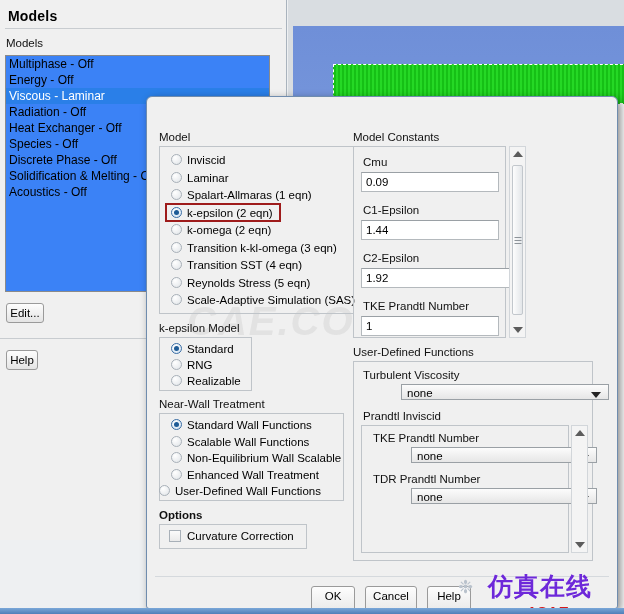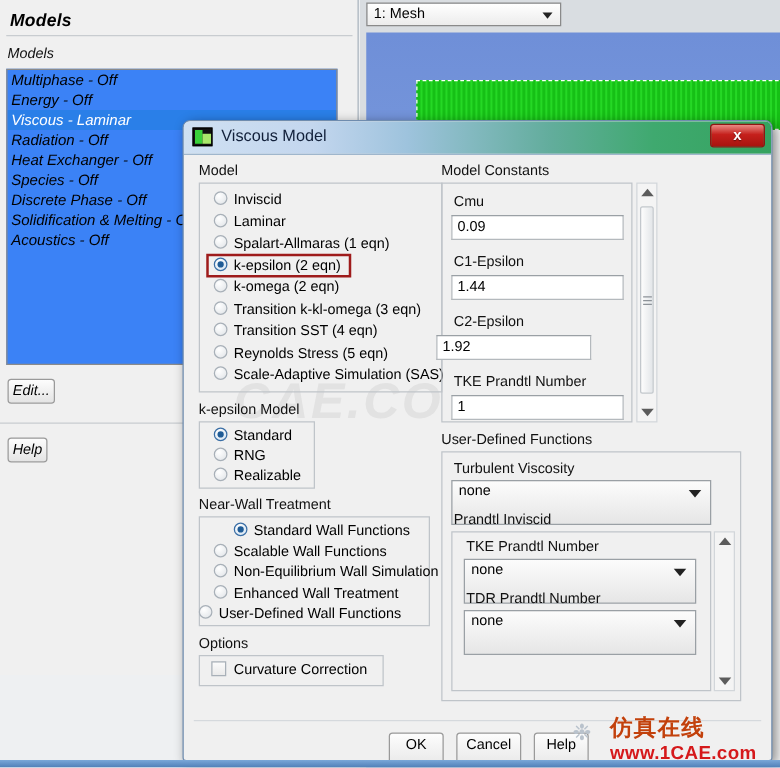--- a/index.html
+++ b/index.html
@@ -6,21 +6,21 @@
   body{
     width:624px;height:614px;overflow:hidden;position:relative;
     font-family:"Liberation Sans","DejaVu Sans",sans-serif;
     font-size:12px;color:#000;background:#f0f0f0;
   }
 
   
   #app-background{position:absolute;inset:0;background:#eef0f2;}
 
   .left-panel{position:absolute;left:0;top:0;width:287px;height:540px;
-    background:#f0f0f0;border-right:1px solid #a9b3bd;box-sizing:border-box;font-style:italic;}
+    background:#f0f0f0;border-right:1px solid #a9b3bd;box-sizing:border-box;}
   .panel-title{position:absolute;left:8px;top:8px;font-size:14px;font-weight:bold;
     letter-spacing:.2px;color:#000;}
   .panel-title-rule{position:absolute;left:5px;top:28px;width:277px;height:1px;background:#c8ccd0;}
   .group-label{position:absolute;font-size:11.5px;color:#111;}
 
   .models-list{position:absolute;left:5px;top:55px;width:265px;height:237px;
     background:#3b82f6;border:1px solid #8a8a8a;box-sizing:border-box;overflow:hidden;}
   .models-list .li{height:16px;line-height:16px;padding:0 3px;font-size:12px;white-space:nowrap;}
   .models-list .li.sel{background:#2a7fe8;color:#fff;}
 
@@ -83,22 +83,22 @@
     border-radius:50%;background:#1e5b96;}
   .chk{display:inline-block;width:12px;height:12px;border:1px solid #a8b0b8;
     background:linear-gradient(#fbfbfb,#eaeaea);vertical-align:-2px;margin-right:6px;box-sizing:border-box;}
 
   
   .tfield{position:absolute;background:#fff;border:1px solid #b4b9bd;border-top-color:#9aa0a5;
     box-sizing:border-box;font-size:11.5px;line-height:18px;padding-left:4px;height:20px;color:#000;}
   .flabel{position:absolute;font-size:11.5px;color:#111;}
 
   
-  .combo{position:absolute;height:36px;background:linear-gradient(#fcfcfc,#e6e6e6);
-    border:1px solid #9aa0a5;box-sizing:border-box;}
+  .combo{position:absolute;height:16px;background:linear-gradient(#fcfcfc,#e6e6e6);
+    border:1px solid #9aa0a5;box-sizing:border-box;margin-left:40px;}
   .combo .cv{position:absolute;left:5px;top:2px;font-size:11.5px;}
   .combo .carw{position:absolute;right:7px;top:7px;width:0;height:0;
     border-left:5px solid transparent;border-right:5px solid transparent;border-top:6px solid #222;}
 
   
   .vscroll{position:absolute;width:17px;background:#f4f4f4;border:1px solid #d2d6da;box-sizing:border-box;}
   .vscroll .ar{position:absolute;left:3px;width:0;height:0;
     border-left:5px solid transparent;border-right:5px solid transparent;}
   .vscroll .up{top:4px;border-bottom:6px solid #5c5c5c;}
   .vscroll .dn{bottom:4px;border-top:6px solid #5c5c5c;}
@@ -110,21 +110,21 @@
   .dlg-sep{position:absolute;left:8px;right:8px;height:1px;background:#d5d9dd;}
   .footer-btn{position:absolute;height:32px;}
 
   
   #kepsilon-highlight{position:absolute;border:2px solid #9e1b1b;box-sizing:border-box;}
 
   
   .wm-cae{position:absolute;font-size:40px;font-weight:bold;color:rgba(170,170,170,.20);
     letter-spacing:2px;pointer-events:none;user-select:none;}
   .wm-logo{position:absolute;pointer-events:none;user-select:none;}
-  .wm-cn{font-size:18px;font-weight:bold;color:#c2410c;letter-spacing:1px;
+  .wm-cn{font-size:25px;font-weight:bold;color:#6d28d9;letter-spacing:1px;
     text-shadow:0 0 1px rgba(255,255,255,.7);}
   .wm-url{font-size:15px;font-weight:bold;color:#d5191b;letter-spacing:.3px;}
   .wm-swirl{position:absolute;left:-30px;top:6px;font-size:18px;color:#b9c2cc;}
 
   .taskbar{position:absolute;left:0;bottom:0;width:624px;height:6px;
     background:linear-gradient(#7aa7d8,#4f7fb8);}
 </style>
 </head>
 <body>
 
@@ -146,41 +146,29 @@
         <div class="li">Solidification &amp; Melting - Off</div>
         <div class="li">Acoustics - Off</div>
       </div>
 
     <div class="btn" id="edit-button">Edit...</div>
     <div class="panel-rule2"></div>
     <div class="btn" id="help-button-left">Help</div>
   </div>
 
   <div class="viewport-wrap">
-    <div class="combo-mesh">
-      <span class="txt">1: Mesh</span>
-      <span class="arw"></span>
-    </div>
     <div class="gfx">
       <div class="gfx-green"></div>
       <div class="gfx-bottom"></div>
     </div>
   </div>
 </div>
 
 <div id="viscous-dialog">
 
-  <div class="titlebar">
-    <span class="title-icon">
-      <span class="g1"></span>
-        <span class="g2"></span>
-    </span>
-    <span class="title-text">Viscous Model</span>
-    <span class="close-btn">x</span>
-  </div>
 
   <div class="dlg-body">
 
     <div class="wm-cae" style="left:40px;top:175px;font-style:italic;">CAE.CO</div>
 
     <div class="glabel" style="left:12px;top:7px;">Model</div>
     <div class="gbox" style="left:12px;top:22px;width:195px;height:168px;"></div>
     <div id="model-radios">
         <div class="radio-row" style="left: 24px; top: 28px;"><span class="radio"></span><span>Inviscid</span></div>
         <div class="radio-row" style="left: 24px; top: 45.5px;"><span class="radio"></span><span>Laminar</span></div>
@@ -198,42 +186,42 @@
     <div class="gbox" style="left:12px;top:213px;width:93px;height:54px;"></div>
     <div id="kepsilon-radios">
         <div class="radio-row" style="left: 24px; top: 217px;"><span class="radio on"></span><span>Standard</span></div>
         <div class="radio-row" style="left: 24px; top: 233px;"><span class="radio"></span><span>RNG</span></div>
         <div class="radio-row" style="left: 24px; top: 249px;"><span class="radio"></span><span>Realizable</span></div>
       </div>
 
     <div class="glabel" style="left:12px;top:274px;">Near-Wall Treatment</div>
     <div class="gbox" style="left:12px;top:289px;width:185px;height:88px;"></div>
     <div id="nearwall-radios">
-        <div class="radio-row" style="left: 40px; top: 293px;"><span class="radio on"></span><span>Standard Wall Functions</span></div>
+        <div class="radio-row" style="left: 24px; top: 293px;"><span class="radio on"></span><span>Standard Wall Functions</span></div>
         <div class="radio-row" style="left: 24px; top: 309.5px;"><span class="radio"></span><span>Scalable Wall Functions</span></div>
-        <div class="radio-row" style="left: 24px; top: 326px;"><span class="radio"></span><span>Non-Equilibrium Wall Simulation</span></div>
+        <div class="radio-row" style="left: 24px; top: 326px;"><span class="radio"></span><span>Non-Equilibrium Wall Scalable</span></div>
         <div class="radio-row" style="left: 24px; top: 342.5px; text-align: right;"><span class="radio"></span><span>Enhanced Wall Treatment</span></div>
         <div class="radio-row" style="left: 12px; top: 359px;"><span class="radio"></span><span>User-Defined Wall Functions</span></div>
       </div>
 
-    <div class="glabel" style="left:12px;top:385px;">Options</div>
+    <div class="glabel" style="left:12px;top:385px;font-weight:bold;">Options</div>
     <div class="gbox" style="left:12px;top:400px;width:148px;height:25px;"></div>
     <div id="options-checks">
         <div class="radio-row" style="left: 22px; top: 404px;"><span class="chk"></span><span>Curvature Correction</span></div>
       </div>
 
     <div class="glabel" style="left:206px;top:7px;">Model Constants</div>
     <div class="gbox" style="left:206px;top:22px;width:153px;height:192px;"></div>
     <div id="constants-fields">
         <div class="flabel" style="left: 216px; top: 32px;">Cmu</div>
         <div class="tfield" style="left: 214px; top: 48px; width: 138px;">0.09</div>
         <div class="flabel" style="left: 216px; top: 80px;">C1-Epsilon</div>
         <div class="tfield" style="left: 214px; top: 96px; width: 138px;">1.44</div>
         <div class="flabel" style="left: 216px; top: 128px;">C2-Epsilon</div>
-        <div class="tfield" style="left: 202px; top: 144px; width: 124px;">1.92</div>
+        <div class="tfield" style="left: 214px; top: 144px; width: 160px;">1.92</div>
         <div class="flabel" style="left: 216px; top: 176px;">TKE Prandtl Number</div>
         <div class="tfield" style="left: 214px; top: 192px; width: 138px;">1</div>
       </div>
 
     <div class="vscroll" style="left:362px;top:22px;height:192px;">
       <span class="ar up"></span>
       <span class="ar dn"></span>
       <span class="thumb" style="top:18px;height:150px;">
         <span class="grip" style="top:71px;"></span>
         <span class="grip" style="top:74px;"></span>

